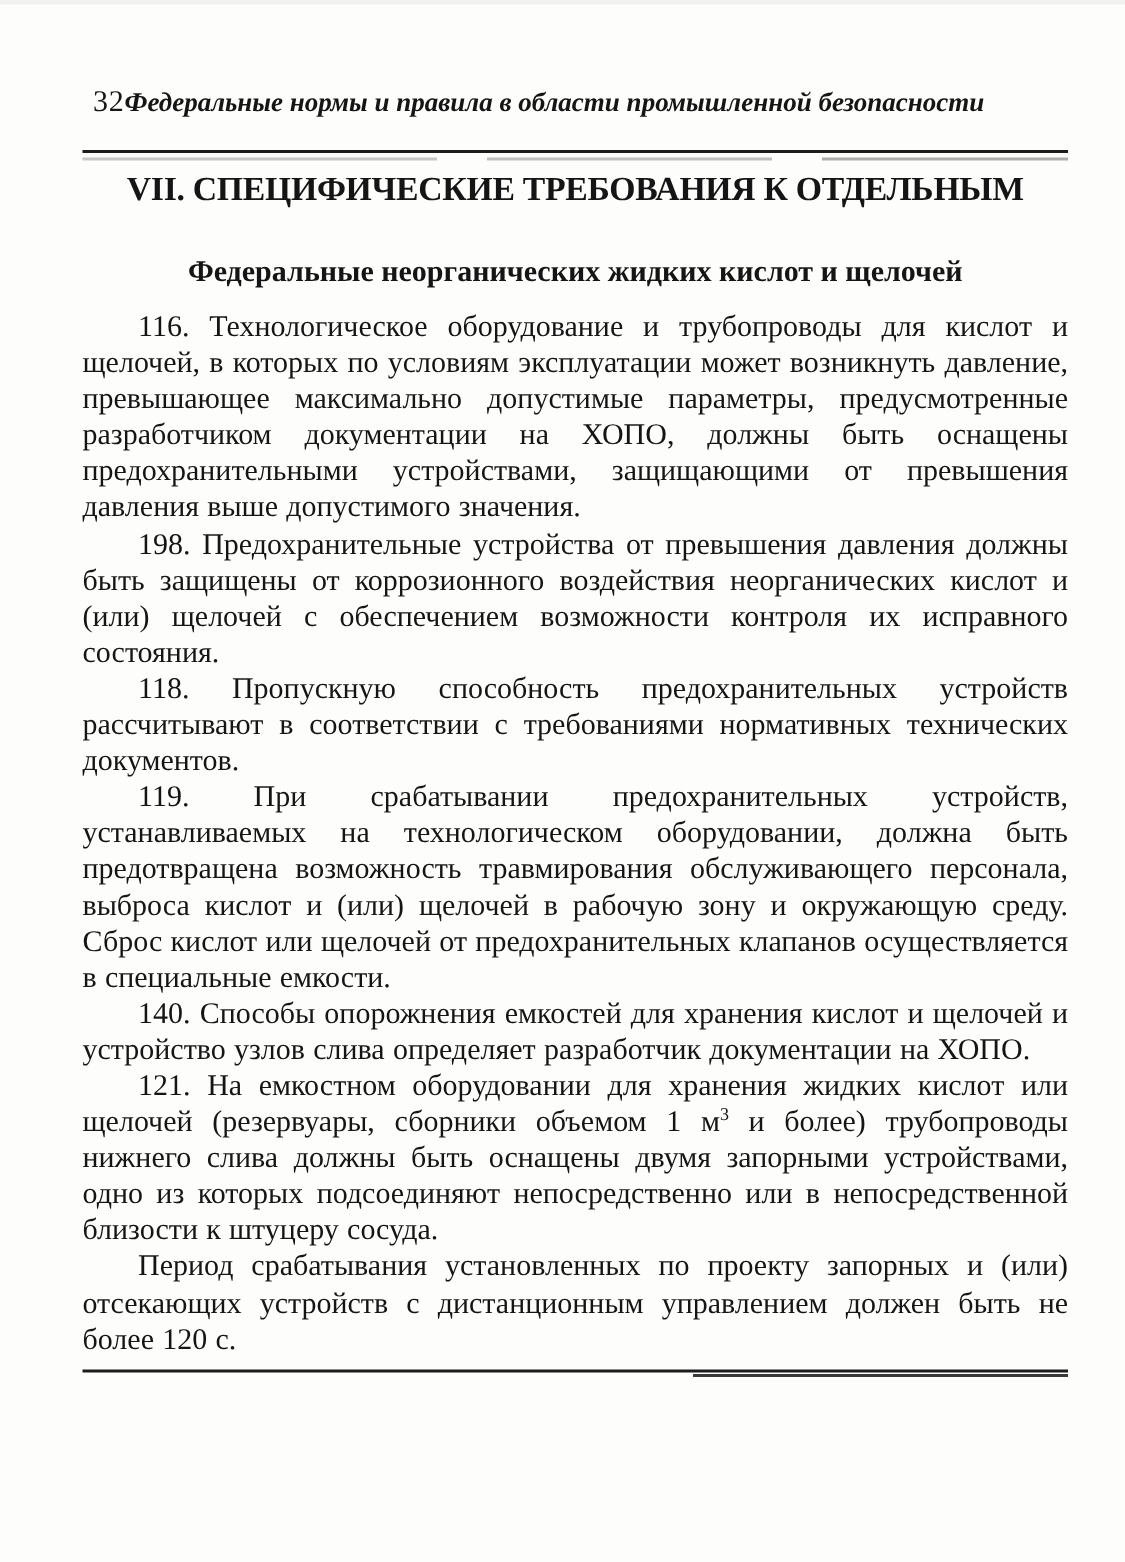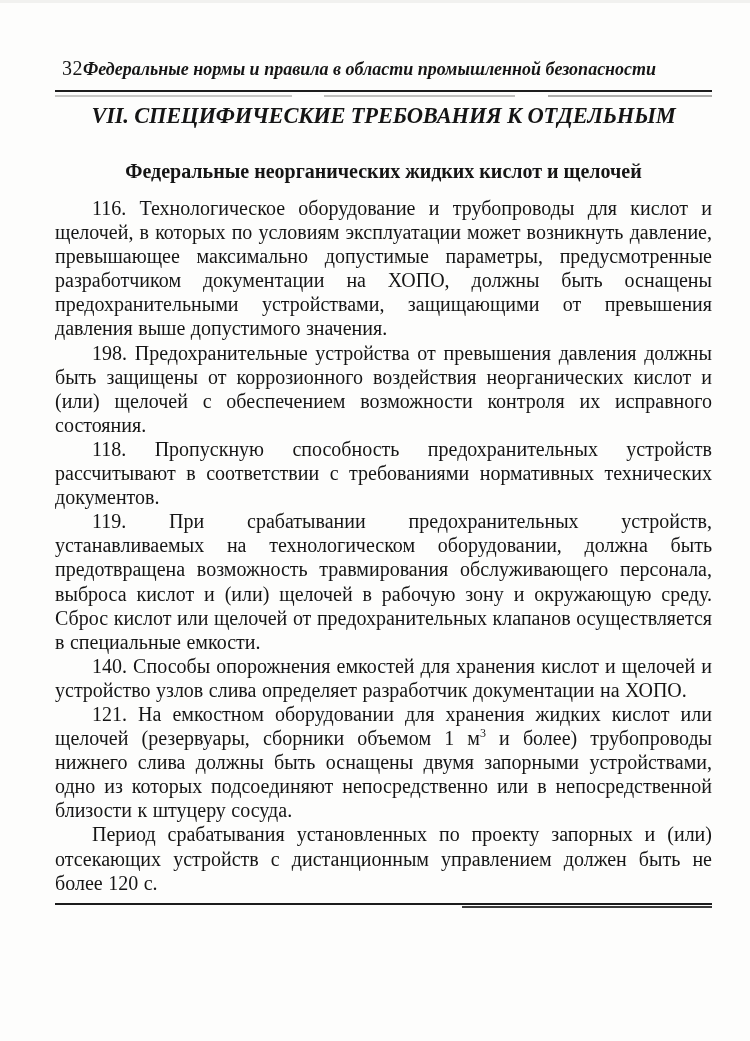--- a/index.html
+++ b/index.html
@@ -22,21 +22,21 @@
     background: #f1f1ef;
   }
   .page {
     padding: 57px 38px 0 55px;
   }
   
   .running-header {
     display: flex;
     align-items: baseline;
     border-bottom: 2px solid #1d1d1d;
-    padding-bottom: 10px;
+    padding-bottom: 20px;
   }
   .page-number {
     font-size: 20px;
     font-weight: normal;
     padding-left: 7px;
     letter-spacing: 0.5px;
   }
   .running-title {
     flex: 1;
     font-style: italic;
@@ -54,21 +54,21 @@
   }
   
   .chapter-heading {
     margin: 5px 0 0 0;
     text-align: center;
     font-weight: bold;
     font-size: 22.5px;
     line-height: 28px;
     letter-spacing: -0.2px;
   }
-  .chapter-heading span { display: block; font-style: italic; }
+  .chapter-heading span { display: block; }
   .section-heading {
     margin: 29px 0 0 0;
     text-align: center;
     font-weight: bold;
     font-size: 20px;
     line-height: 25px;
   }
   
   .body-text {
     margin-top: 12px;

